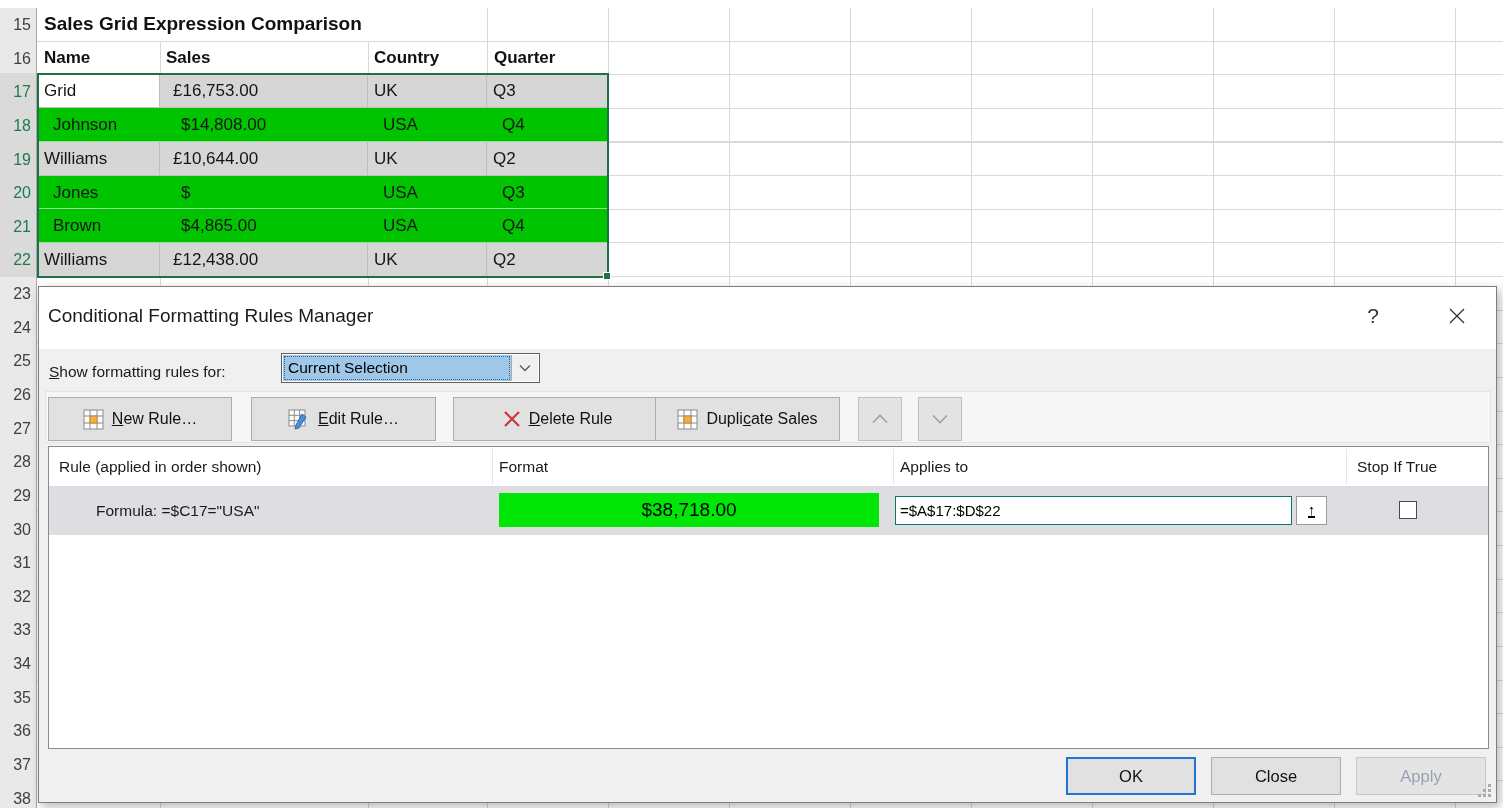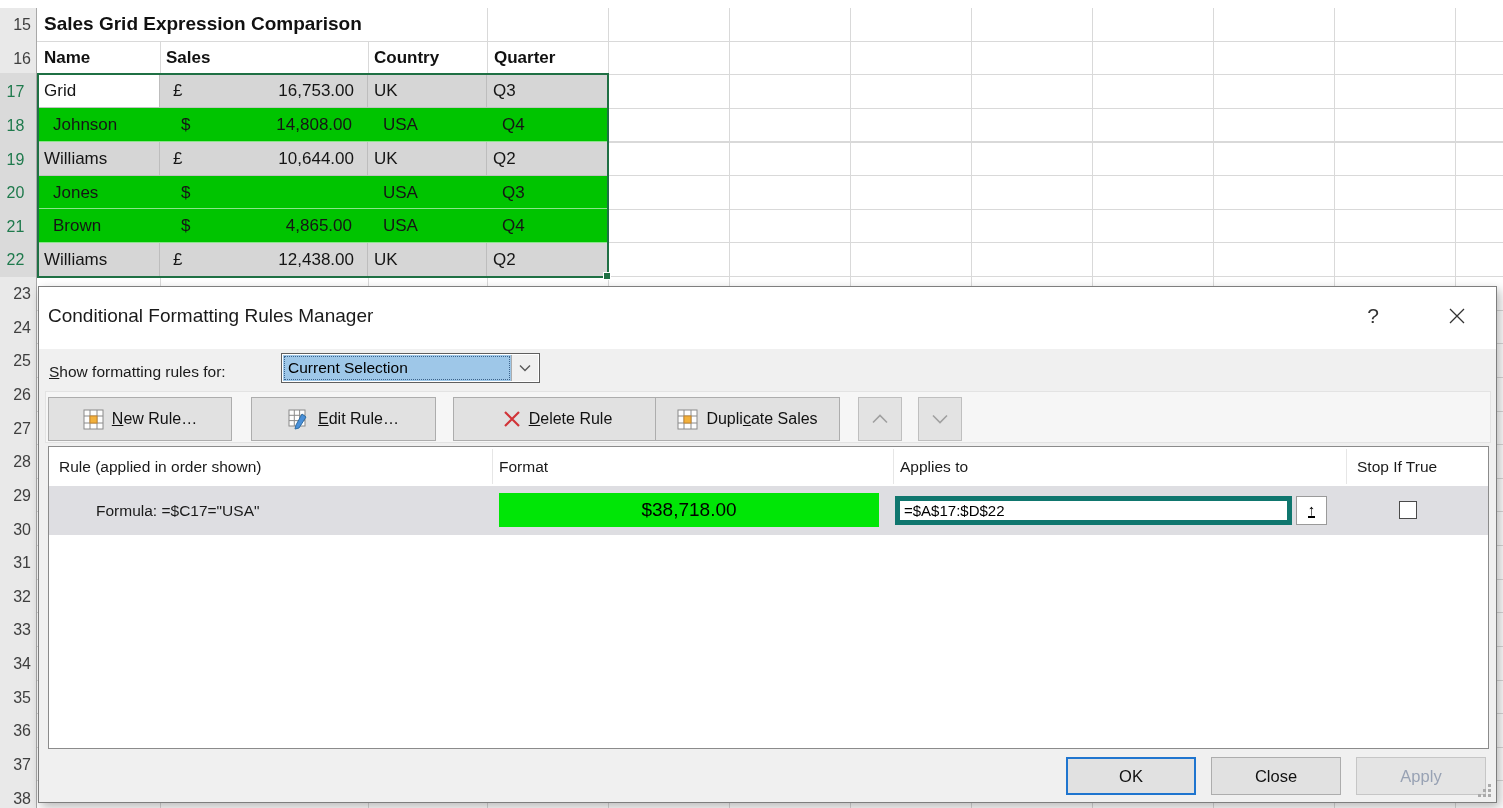--- a/index.html
+++ b/index.html
@@ -8,42 +8,42 @@
 
   
   .sheet{position:absolute;inset:0;
     background:repeating-linear-gradient(to bottom,#ffffff 0px,#ffffff 32.6px,#d9d9d9 32.6px,#d9d9d9 33.63px);}
   .vline{position:absolute;width:1px;background:#d9d9d9;top:0;bottom:0;}
   .rowhdr{position:absolute;left:0;top:0;bottom:0;width:37px;background:#e9e9e9;border-right:1px solid #a8a8a8;
     z-index:3;}
   .rowhdr .selbg{position:absolute;left:0;right:0;top:65px;height:204px;background:#dadada;}
   .rownum{position:absolute;left:0;width:31px;height:33.6px;line-height:33.6px;text-align:right;
     font-size:16px;color:#3f3f3f;}
-  .rownum.sel{color:#1f7a4d;text-align:center;}
+  .rownum.sel{color:#1f7a4d;}
   .cells{position:absolute;left:38px;top:0;width:570px;z-index:2;}
   .sheet-title{position:absolute;left:6px;top:0;height:32.6px;line-height:32.6px;font-weight:bold;
     font-size:19px;color:#111;white-space:nowrap;z-index:2;}
   .colhead{position:absolute;top:33.6px;height:33px;line-height:32px;font-weight:bold;font-size:17px;color:#111;}
   .datarows{position:absolute;left:38px;top:66px;width:570px;z-index:2;}
   .drow{position:absolute;left:0;width:570px;height:33.85px;font-size:17px;color:#151515;}
   .drow .c{position:absolute;top:0;bottom:0;line-height:33.85px;white-space:nowrap;}
   .c.name{left:0;width:122px;}
   .c.sales{left:122px;width:208px;}
   .c.country{left:330px;width:119px;}
   .c.quarter{left:449px;width:121px;}
   .drow.gray .c{background:#d6d6d6;border-bottom:1px solid #c2c2c2;}
   .drow.gray .c.name,.drow.gray .c.sales,.drow.gray .c.country{border-right:1px solid #bdbdbd;}
   .drow.green .c{background:#00c400;border-bottom:1px solid rgba(255,255,255,.55);}
   .drow.gray .c{padding-left:6px;}
   .drow.green .c{padding-left:15px;}
   .drow .c.sales{padding-left:0;display:flex;}
   .cur{flex:0 0 auto;}
   .drow.gray .cur{padding-left:13px;}
   .drow.green .cur{padding-left:21px;}
-  .amt{flex:1 1 auto;text-align:right;}
+  .amt{flex:1 1 auto;text-align:left;}
   .drow.gray .amt{padding-right:13px;}
   .drow.green .amt{padding-right:16px;}
   .drow .c.active{background:#ffffff;}
   .sel-border{position:absolute;left:37px;top:65px;width:572px;height:205px;border:2px solid #1f7044;
     z-index:4;pointer-events:none;}
   .fill-handle{position:absolute;left:603px;top:264px;width:8px;height:8px;background:#1f7044;
     border:1px solid #fff;z-index:5;}
 
   
   .dialog{position:absolute;left:38px;top:278px;width:1459px;height:517px;background:#f0f0f0;
@@ -66,21 +66,21 @@
   .u{text-decoration:underline;}
   .arrowbtn{position:absolute;top:110px;width:44px;height:44px;background:#e3e3e3;border:1px solid #bfbfbf;
     display:flex;align-items:center;justify-content:center;padding:0;}
   .rules-panel{position:absolute;left:9px;top:159px;width:1441px;height:303px;background:#fff;border:1px solid #8b8b8b;}
   .rp-head{position:absolute;top:0;height:27px;line-height:39px;font-size:15.5px;color:#1a1a1a;white-space:nowrap;}
   .rp-sep{position:absolute;top:2px;height:35px;width:1px;background:#e6e6e6;}
   .rule-row{position:absolute;left:0;top:39px;width:1439px;height:49px;background:#dedee2;}
   .rule-text{position:absolute;left:47px;top:0;height:49px;line-height:49px;font-size:15.5px;color:#1a1a1a;white-space:nowrap;}
   .swatch{position:absolute;left:450px;top:7px;width:380px;height:34px;background:#00e606;color:#000;
     text-align:center;line-height:34px;font-size:19px;}
-  .applies-input{position:absolute;left:846px;top:10px;width:397px;height:29px;border:5px solid #0f766e;
+  .applies-input{position:absolute;left:846px;top:10px;width:397px;height:29px;border:1px solid #0f766e;
     font-size:15px;padding:0 4px;background:#fff;color:#000;}
   .picker-btn{position:absolute;left:1247px;top:10px;width:31px;height:29px;background:#fff;border:1px solid #9a9a9a;
     display:flex;align-items:center;justify-content:center;cursor:pointer;padding:0;}
   .picker-glyph{font-size:15px;font-weight:bold;color:#000;line-height:13px;border-bottom:2px solid #000;}
   .stop-cb{position:absolute;left:1350px;top:15px;width:18px;height:18px;background:#fff;border:1px solid #4a4a4a;cursor:pointer;}
   .fbtn{position:absolute;top:470px;width:130px;height:38px;font-size:16.5px;display:flex;align-items:center;
     justify-content:center;cursor:pointer;}
   .fbtn.ok{left:1027px;background:#e1e1e1;border:2px solid #1f75cf;color:#111;}
   .fbtn.cls{left:1172px;background:#e1e1e1;border:1px solid #adadad;color:#111;}
   .fbtn.apply{left:1317px;background:#e4e4e4;border:1px solid #c6c6c6;color:#98a2b4;cursor:default;}

